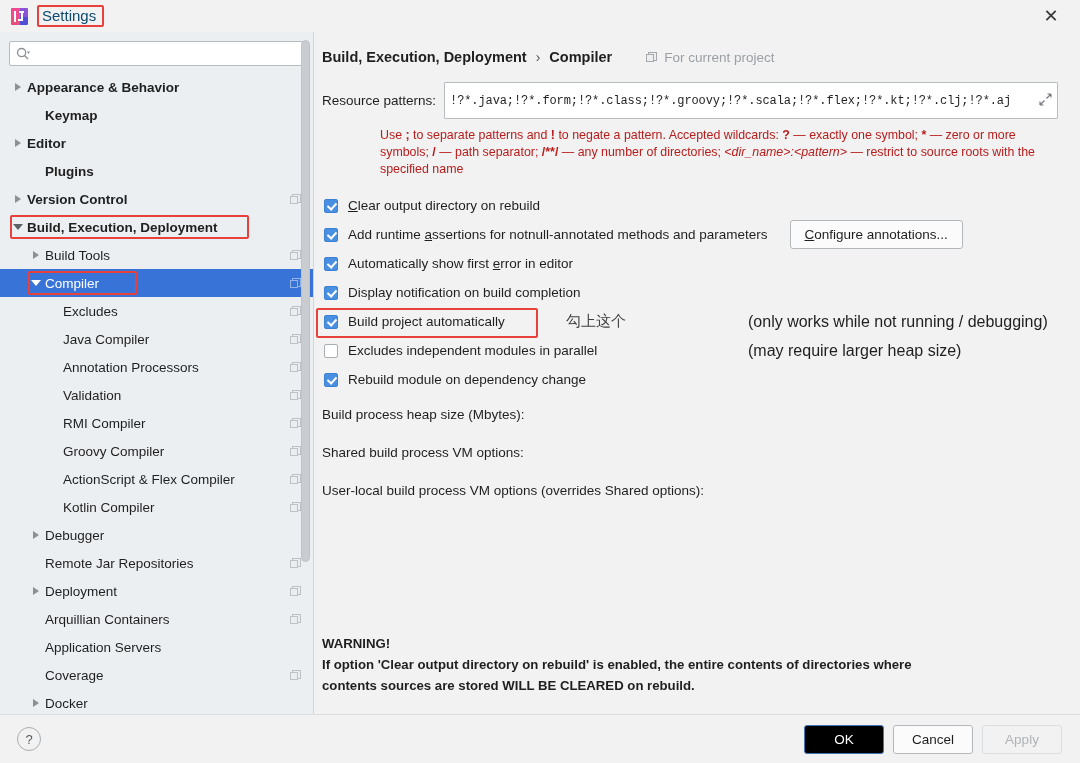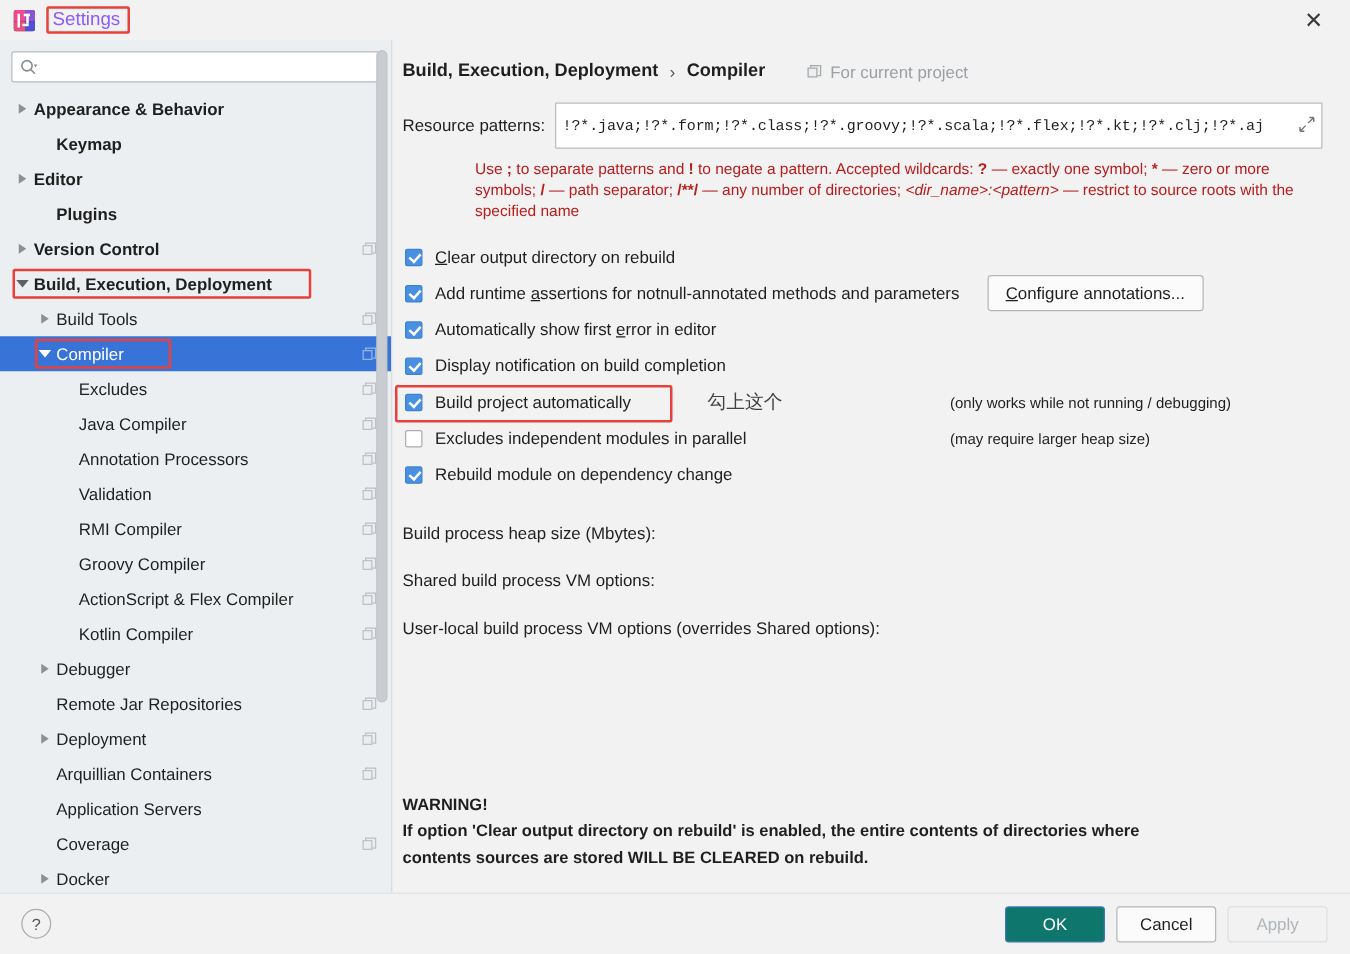--- a/index.html
+++ b/index.html
@@ -62,21 +62,21 @@
   }
   .title-wrap .hl {
     position: absolute;
     left: 0; top: 0; right: 0; bottom: 0;
     border: 2px solid #e8413c;
     border-radius: 2px;
     pointer-events: none;
   }
   .win-title {
     font-size: 15px;
-    color: #8b5cf6;
+    color: #0c4a6e;
     position: relative;
     white-space: nowrap;
   }
   .close-btn {
     position: absolute;
     right: 18px;
     top: 5px;
     width: 22px;
     height: 22px;
     display: flex;
@@ -334,22 +334,22 @@
   }
   .cb-label {
     font-size: 13.5px;
     margin-left: 10px;
     color: #1f1f1f;
     white-space: nowrap;
   }
   .cb-label u { text-decoration: underline; }
   .cb-note {
     position: absolute;
-    left: 438px;
-    font-size: 12px;
+    left: 426px;
+    font-size: 16px;
     color: #1f1f1f;
     white-space: nowrap;
   }
   .cb-hl {
     position: absolute;
     left: -6px;
     top: 1px;
     width: 218px;
     height: 26px;
     border: 2px solid #e8413c;
@@ -378,21 +378,20 @@
     white-space: nowrap;
     display: inline-flex;
     align-items: center;
     cursor: default;
   }
   .btn-config u { text-decoration: underline; }
 
   .field-rows { margin-top: 13px; }
   .field-row {
     display: flex;
-    align-items: center;
     height: 38px;
   }
   .field-row .label { flex: 0 0 auto; }
   .field-row { position: relative; }
 
   .warning {
     position: absolute;
     left: 8px;
     bottom: 18px;
     font-size: 13.2px;
@@ -432,21 +431,21 @@
     font-family: "Liberation Sans", sans-serif;
     font-size: 13.5px;
     display: inline-flex;
     align-items: center;
     justify-content: center;
     margin-left: 9px;
     box-sizing: border-box;
     cursor: default;
   }
   .btn-primary {
-    background: #0f766e;
+    background: #000000;
     border: 1px solid #3f77b5;
     color: #ffffff;
   }
   .btn-default {
     background: #fbfbfb;
     border: 1px solid #b4b8bc;
     color: #1f1f1f;
   }
   .btn-disabled {
     background: #f2f2f2;

